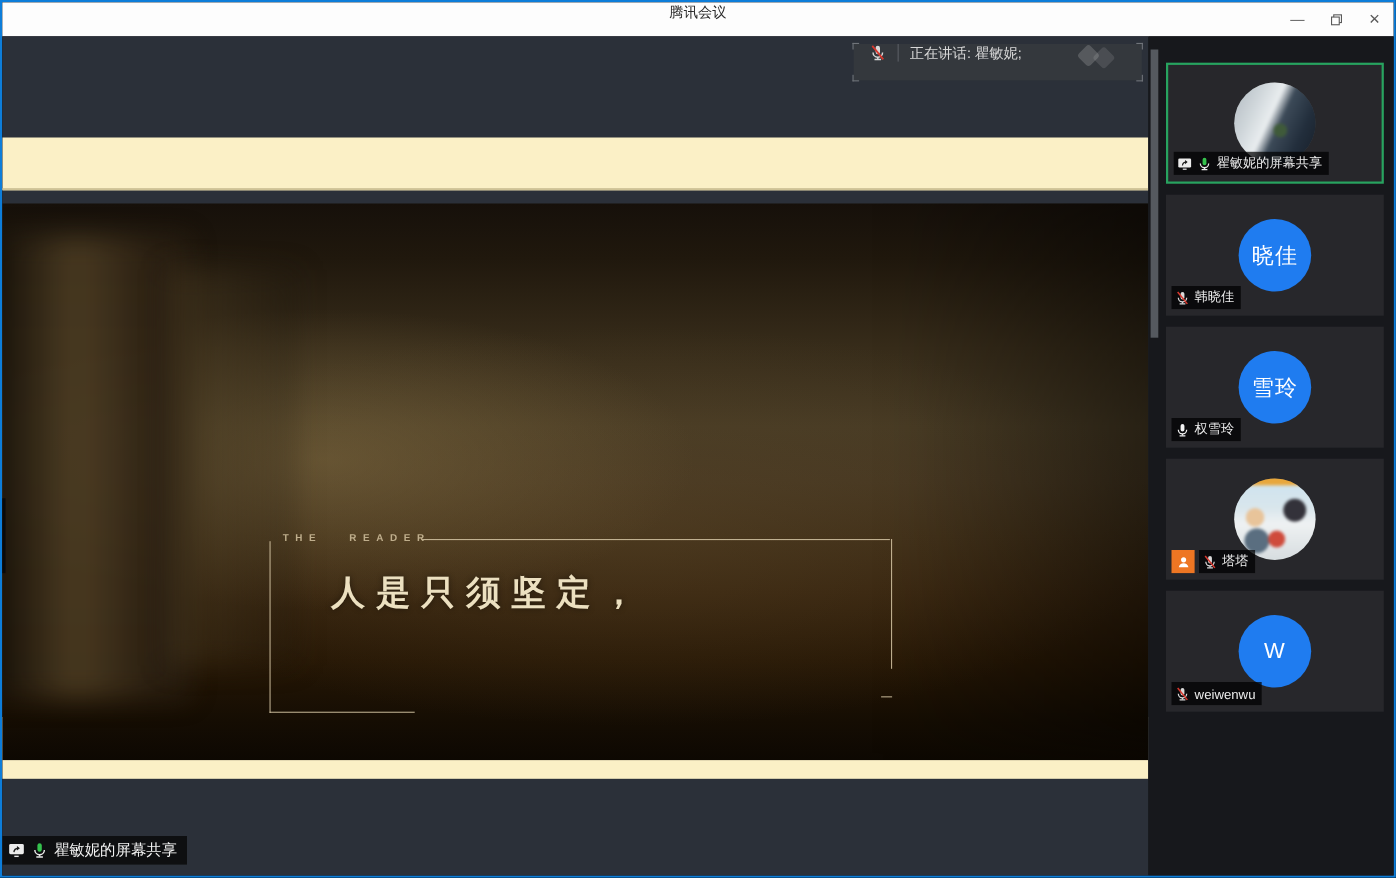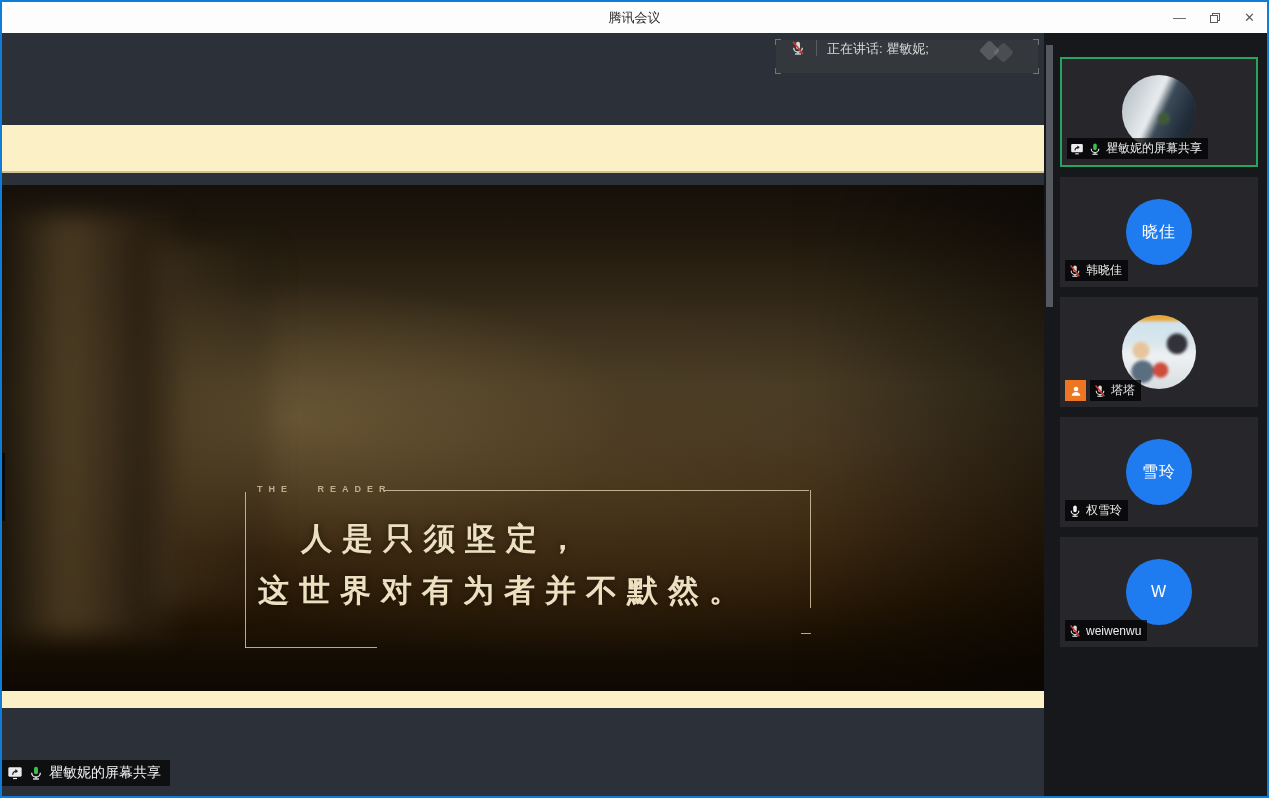--- a/index.html
+++ b/index.html
@@ -1,20 +1,20 @@
 <!DOCTYPE html>
 <html><head>
 <meta charset="utf-8">
 <style>
   * { margin:0; padding:0; box-sizing:border-box; }
   html,body { width:1269px; height:798px; background:#000; font-family:"Liberation Sans","DejaVu Sans",sans-serif; }
   .window { position:relative; width:1269px; height:798px; border:2px solid #0d7dd9; background:#17181c; overflow:hidden; }
 
   
-  .titlebar { position:relative; height:31px; background:#fdfdfd; display:flex; align-items:center; justify-content:center; }
+  .titlebar { position:relative; height:31px; background:#fdfdfd; display:flex; align-items:flex-start; justify-content:center; }
   .titlebar .title { font-size:13px; color:#2b2b2b; }
   .win-controls { position:absolute; right:0; top:0; height:31px; display:flex; }
   .win-btn { width:35px; height:31px; display:flex; align-items:center; justify-content:center; color:#5a5a5a; font-size:13px; cursor:default; }
   .win-btn svg { width:12px; height:12px; }
 
   
   .main { position:relative; display:flex; width:1265px; height:763px; }
 
   
   .stage { position:relative; width:1042px; height:763px; background:#2b3039; overflow:hidden; }
@@ -85,21 +85,21 @@
   .sz16 { width:16px; height:16px; }
   .sz14 { width:14px; height:14px; }
 
   
   .sidebar { position:relative; width:223px; height:763px; background:#17181c; padding:24px 0 0 16px; }
   .scrollbar-thumb { position:absolute; left:2px; top:12px; width:7px; height:262px; background:#55595f; }
   .thumb { position:relative; width:198px; height:110px; background:#27272b; margin-bottom:10px; }
   .thumb.speaking { border:2px solid #27a35f; }
   .avatar { position:absolute; left:50%; top:50%; transform:translate(-50%,-50%); border-radius:50%; overflow:hidden; }
   .av-initials { width:66px; height:66px; background:#1f7cf0; display:flex; align-items:center; justify-content:center; }
-  .av-initials span { color:#fff; font-size:16px; letter-spacing:1px; }
+  .av-initials span { color:#fff; font-size:20px; letter-spacing:1px; }
   .av-photo { width:74px; height:74px; background:#444; }
   .av-photo .inner { position:absolute; inset:-4px; filter:blur(1.5px); }
   .inner.p1 { background:
       radial-gradient(circle at 56% 58%, #3f5a3a 0 9%, transparent 10%),
       linear-gradient(115deg,#aab3bb 0%,#cfd6da 28%,#e9edef 44%,#3c4a58 54%,#222e3c 74%,#141b24 100%); }
   .inner.p3 { background:
       radial-gradient(circle at 28% 48%, #e8c49a 0 11%, transparent 12%),
       radial-gradient(circle at 72% 40%, #33323a 0 13%, transparent 14%),
       radial-gradient(circle at 52% 72%, #cf4b3c 0 10%, transparent 11%),
       radial-gradient(circle at 30% 74%, #5a6e80 0 13%, transparent 14%),
@@ -146,21 +146,20 @@
         <div class="blur-blob shade-right"></div>
 
         <div class="quote-frame">
           <div class="qline ql-top"></div>
           <div class="qline ql-left"></div>
           <div class="qline ql-right"></div>
           <div class="qline ql-bottom"></div>
           <div class="qline ql-bottom-stub"></div>
           <div class="kicker">THE READER</div>
           <div class="quote-l1">人是只须坚定，</div>
-          <div class="quote-l2">这世界对有为者并不默然。</div>
         </div>
       </div>
 
       <div class="toast">
         <div class="corner c-tl"></div>
         <div class="corner c-bl"></div>
         <div class="corner c-tr"></div>
         <div class="corner c-br"></div>
         <span class="icon mic muted sz16">
           <svg viewBox="0 0 24 24">
@@ -246,20 +245,39 @@
                   <line class="st" x1="7.5" y1="21" x2="16.5" y2="21"></line>
                   <line class="slash" x1="4.5" y1="2.5" x2="19.5" y2="21"></line>
                 </svg>
             </span>
             <span class="nm">韩晓佳</span>
           </div>
         </div>
       </div>
 
       <div class="thumb">
+        <div class="avatar av-initials">
+            <span>雪玲</span>
+          </div>
+        <div class="tag-row">
+          <div class="tag">
+            <span class="icon mic on sz14">
+              <svg viewBox="0 0 24 24">
+                  <rect x="9" y="2.5" width="6" height="11.5" rx="3"></rect>
+                  <path class="st" d="M5.5 11.5a6.5 6.5 0 0 0 13 0" fill="none"></path>
+                  <line class="st" x1="12" y1="18" x2="12" y2="20.5"></line>
+                  <line class="st" x1="7.5" y1="21" x2="16.5" y2="21"></line>
+                </svg>
+            </span>
+            <span class="nm">权雪玲</span>
+          </div>
+        </div>
+      </div>
+
+      <div class="thumb">
         <div class="avatar av-photo">
             <div class="inner p3"></div>
           </div>
         <div class="tag-row">
           <div class="host-badge">
             <svg viewBox="0 0 24 24" fill="#fff">
                 <circle cx="12" cy="8.5" r="4"></circle>
                 <path d="M4.5 20c.8-4.2 3.8-6.3 7.5-6.3s6.7 2.1 7.5 6.3z"></path>
               </svg>
           </div>
@@ -271,39 +289,20 @@
                   <line class="st" x1="12" y1="18" x2="12" y2="20.5"></line>
                   <line class="st" x1="7.5" y1="21" x2="16.5" y2="21"></line>
                   <line class="slash" x1="4.5" y1="2.5" x2="19.5" y2="21"></line>
                 </svg>
             </span>
             <span class="nm">塔塔</span>
           </div>
         </div>
       </div>
 
-      <div class="thumb">
-        <div class="avatar av-initials">
-            <span>雪玲</span>
-          </div>
-        <div class="tag-row">
-          <div class="tag">
-            <span class="icon mic on sz14">
-              <svg viewBox="0 0 24 24">
-                  <rect x="9" y="2.5" width="6" height="11.5" rx="3"></rect>
-                  <path class="st" d="M5.5 11.5a6.5 6.5 0 0 0 13 0" fill="none"></path>
-                  <line class="st" x1="12" y1="18" x2="12" y2="20.5"></line>
-                  <line class="st" x1="7.5" y1="21" x2="16.5" y2="21"></line>
-                </svg>
-            </span>
-            <span class="nm">权雪玲</span>
-          </div>
-        </div>
-      </div>
-
 
       <div class="thumb">
         <div class="avatar av-initials">
             <span>W</span>
           </div>
         <div class="tag-row">
           <div class="tag">
             <span class="icon mic muted sz14">
               <svg viewBox="0 0 24 24">
                   <rect x="9" y="2.5" width="6" height="11.5" rx="3"></rect>

